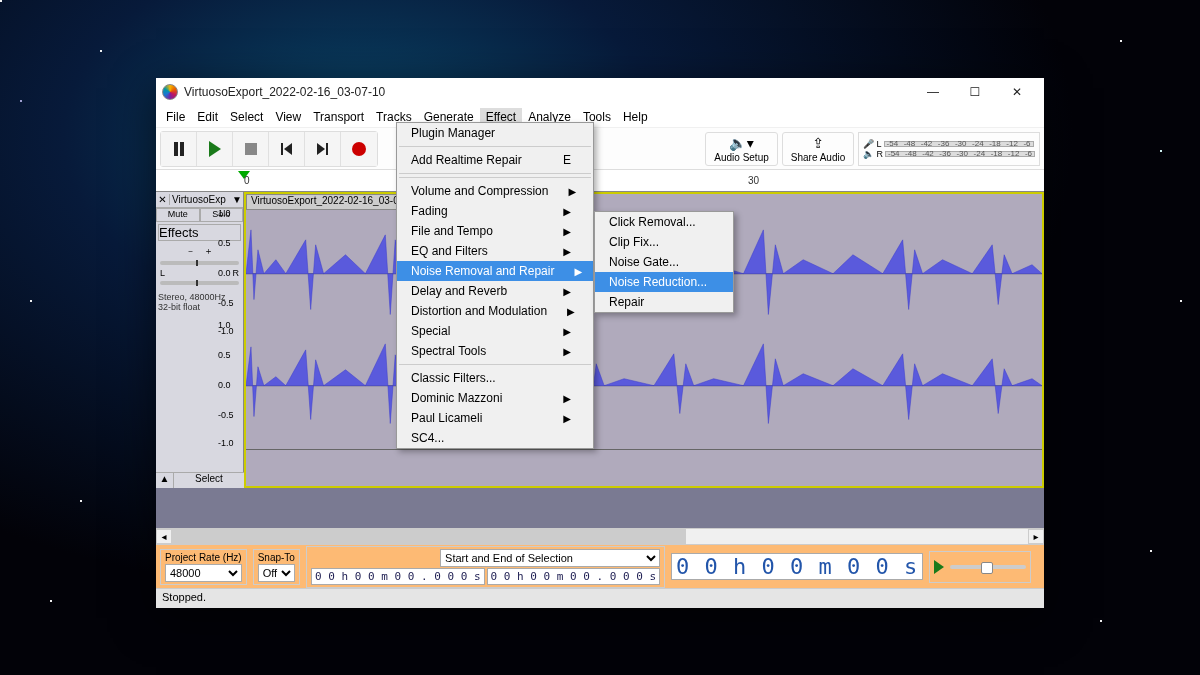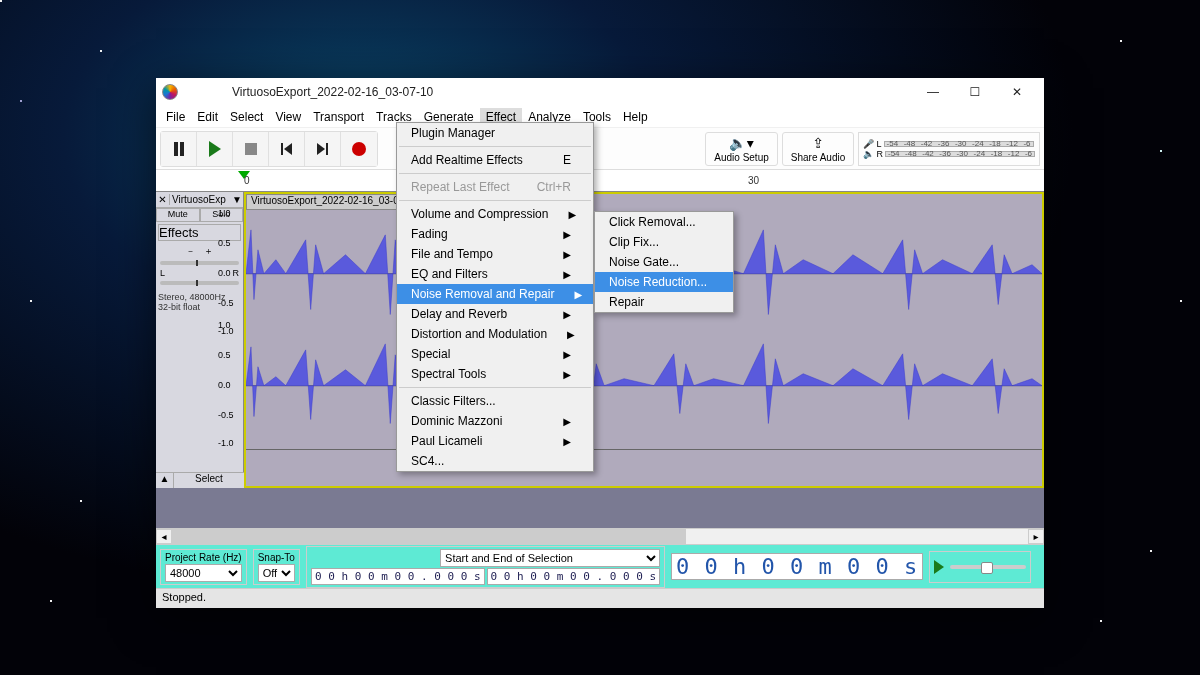--- a/index.html
+++ b/index.html
@@ -5,21 +5,21 @@
   * { box-sizing: border-box; margin: 0; padding: 0; font-family: "Segoe UI", Tahoma, sans-serif; }
   body { width: 1200px; height: 675px; overflow: hidden;
     background: radial-gradient(ellipse at 30% 20%, #0a4668 0%, #071a3a 25%, #020208 60%),
                 radial-gradient(ellipse at 85% 80%, #7a1a1a 0%, #3a0a1a 20%, transparent 50%),
                 radial-gradient(ellipse at 90% 10%, #0a6a5a 0%, transparent 40%),
                 #020208; position: relative; }
   body::before, body::after { content:""; position:absolute; border-radius:50%; background:#fff; box-shadow:
     100px 50px #fff, 50px 600px #fff, 1120px 40px #fff, 1150px 550px #fff, 30px 300px #fff,
     1180px 300px #fff, 80px 500px #fff, 1100px 620px #fff, 20px 100px #aad, 1160px 150px #dff; width:2px; height:2px; }
   .window { position: absolute; top: 78px; left: 156px; width: 888px; height: 530px; background: #fff; box-shadow: 0 10px 40px rgba(0,0,0,0.6); display: flex; flex-direction: column; font-size: 12px; }
-  .titlebar { height: 28px; display: flex; align-items: center; padding: 0 6px; color:#222;gap:48px; }
+  .titlebar { height: 28px; display: flex; align-items: center; padding: 0 6px; color:#222; }
   .titlebar .logo { width:16px; height:16px; border-radius:50%; background: conic-gradient(#f7b500, #e85d00, #c2185b, #7b1fa2, #1976d2, #0097a7, #f7b500); margin-right:6px; border:1px solid #888;}
   .titlebar .title { flex:1; font-size:12px; }
   .winbtns { display:flex; }
   .winbtn { width:42px; height:28px; display:flex; align-items:center; justify-content:center; font-size:12px; }
   .menubar { height:22px; display:flex; align-items:center; padding:0 4px; font-size:12px; background:#fff; border-bottom:1px solid #f0f0f0;}
   .menubar .menuitem { padding:2px 6px; }
   .menubar .menuitem.active { background:#ddd; }
   .toolbar { height:42px; display:flex; align-items:center; padding:2px 4px; gap:4px; border-bottom:1px solid #ddd; background:#fdfdfd;}
   .btnrow { display:flex; gap:0; border:1px solid #ddd; border-radius:3px; }
   .tbtn { width:36px; height:34px; background:#f5f5f5; border-right:1px solid #e0e0e0; display:flex; align-items:center; justify-content:center; }
@@ -53,21 +53,21 @@
   .trackpanel .fmt{font-size:9px;padding:2px;color:#333;}
   .trackpanel .foot{position:absolute;bottom:0;width:88px;display:flex;height:16px;border-top:1px solid #aaa;background:#d8d8e0;}
   .trackpanel .foot .arr{width:18px;text-align:center;border-right:1px solid #aaa;} .trackpanel .foot .sel{flex:1;text-align:center;}
   .wavewrap{flex:1;position:relative;background:#b0aabc;border:2px solid #cc0;}
   .wavename{position:absolute;top:0;left:0;height:16px;background:#ccc;border:1px solid #888;padding:0 4px;font-size:10px;z-index:2;}
   .channel{height:128px;position:relative;border-bottom:1px solid #666;}
   .amp{position:absolute;left:0;font-size:9px;}
   .scrollbar-h{height:16px;background:#f0f0f0;border-top:1px solid #ccc;display:flex;}
   .scrollbar-h .arrow{width:16px;text-align:center;border:1px solid #ccc;font-size:10px;line-height:14px;}
   .scrollbar-h .track{flex:1;position:relative;} .scrollbar-h .thumb{position:absolute;left:0;width:60%;height:100%;background:#ccc;}
-  .bottombar{height:44px;border-top:1px solid #ccc;display:flex;align-items:center;padding:2px 4px;gap:6px;font-size:11px;background:#5eead4;}
+  .bottombar{height:44px;border-top:1px solid #ccc;display:flex;align-items:center;padding:2px 4px;gap:6px;font-size:11px;background:#fdba74;}
   .bottombar select,.bottombar .sel{border:1px solid #aaa;font-size:11px;height:18px;background:#fff;}
   .bbox{border:1px solid #ccc;padding:2px 4px;display:flex;flex-direction:column;gap:1px;}
   .bbox .lbl{font-size:10px;}
   .tcode{border:1px solid #aaa;background:#fff;padding:1px 3px;font-family:monospace;font-size:11px;color:#225;}
   .bigtime{font-family:monospace;font-size:22px;color:#2255aa;border:1px solid #aaa;padding:0 4px;background:#fff;letter-spacing:1px;}
   .playbtn2{display:flex;align-items:center;gap:6px;border:1px solid #ccc;padding:4px;height:32px;}
   .playbtn2 .pl{width:0;height:0;border-top:7px solid transparent;border-bottom:7px solid transparent;border-left:10px solid #1a7a1a;}
   .playbtn2 .sl{width:76px;height:4px;background:#ccc;position:relative;border-radius:2px;} .playbtn2 .sl::after{content:"";position:absolute;left:40%;top:-3px;width:10px;height:10px;background:#fff;border:1px solid #888;border-radius:2px;}
   .statusbar{height:20px;border-top:1px solid #ccc;padding:2px 6px;font-size:11px;background:#e5e5e5;}
   
@@ -282,28 +282,24 @@
     <span>Stopped.</span>
   </div>
 </div>
 
 <div class="dropdown d1">
   <div class="mi">
       <span>Plugin Manager</span>
     </div>
   <div class="sep"></div>
   <div class="mi">
-      <span>Add Realtime Effects</span>
+      <span>Add Realtime Repair</span>
       <span>E</span>
     </div>
   <div class="sep"></div>
-  <div class="mi dis">
-      <span>Repeat Last Effect</span>
-      <span>Ctrl+R</span>
-    </div>
   <div class="sep"></div>
   <div class="mi">
       <span>Volume and Compression</span>
       <span class="arrow">▶</span>
     </div>
   <div class="mi">
       <span>Fading</span>
       <span class="arrow">▶</span>
     </div>
   <div class="mi">

